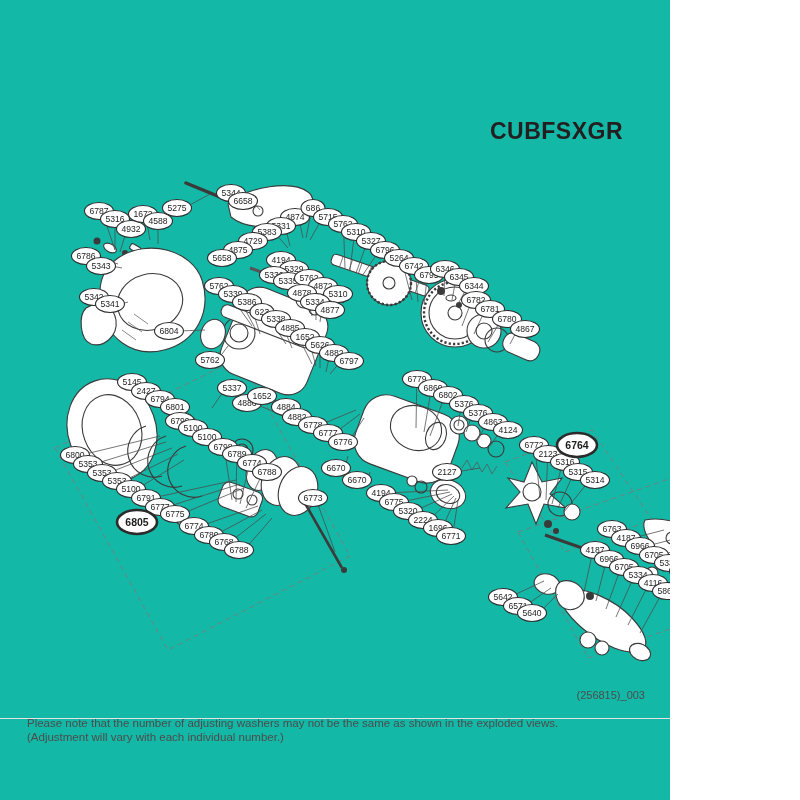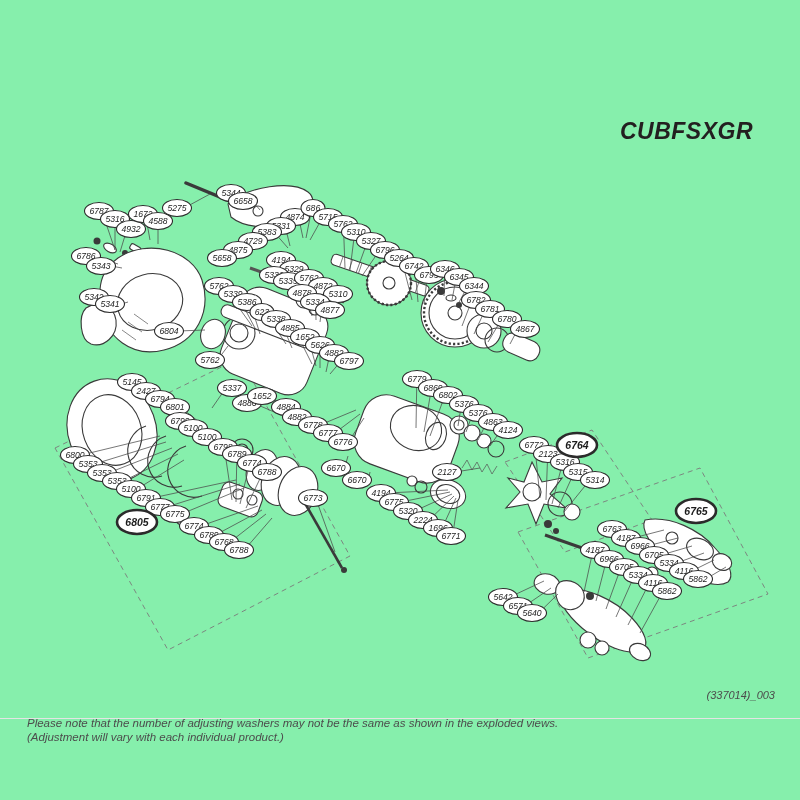--- a/index.html
+++ b/index.html
@@ -1,17 +1,17 @@
 <!DOCTYPE html>
 <html><head>
 <meta charset="utf-8">
 <style>
   html,body{margin:0;padding:0;background:#fff;}
-  #page{position:relative;width:800px;height:800px;background:#86efac;overflow:hidden;
-        font-family:"Liberation Sans",sans-serif;font-style:italic;}
+  #page{position:relative;width:670px;height:800px;background:#14b8a6;overflow:hidden;
+        font-family:"Liberation Sans",sans-serif;}
   #title{position:absolute;top:118px;right:47px;font-size:23px;font-weight:bold;
          color:#231f20;letter-spacing:.5px;}
   #diagram{position:absolute;left:0;top:0;}
   .part{stroke:#3a3a3a;stroke-width:1.1;fill:#fff;}
   .partn{stroke:#3a3a3a;stroke-width:1.1;fill:none;}
   .partd{fill:#3a3a3a;stroke:none;}
   .thin{stroke:#555;stroke-width:.7;fill:none;}
   .dash{fill:none;stroke:#7a7a7a;stroke-width:.9;stroke-dasharray:5 4;}
   .teeth{fill:none;stroke:#3a3a3a;stroke-width:2.4;stroke-dasharray:2.2 2.2;}
   .leader{stroke:#4a4a4a;stroke-width:.75;}
@@ -790,18 +790,18 @@
         </g>
         <g class="part-label">
           <ellipse cx="532" cy="613" rx="14.5" ry="8.5"></ellipse>
           <text x="532" y="616">5640</text>
         </g>
       </g>
 </svg>
 
 <div id="footer">
   <div>Please note that the number of adjusting washers may not be the same as shown in the exploded views.</div>
-  <div>(Adjustment will vary with each individual product.)</div>
+  <div>(Adjustment will vary with each individual number.)</div>
 </div>
-<div id="doccode">(337014)_003</div>
+<div id="doccode">(256815)_003</div>
 <div id="bottomrule"></div>
 
 </div>
 
 </body></html>

